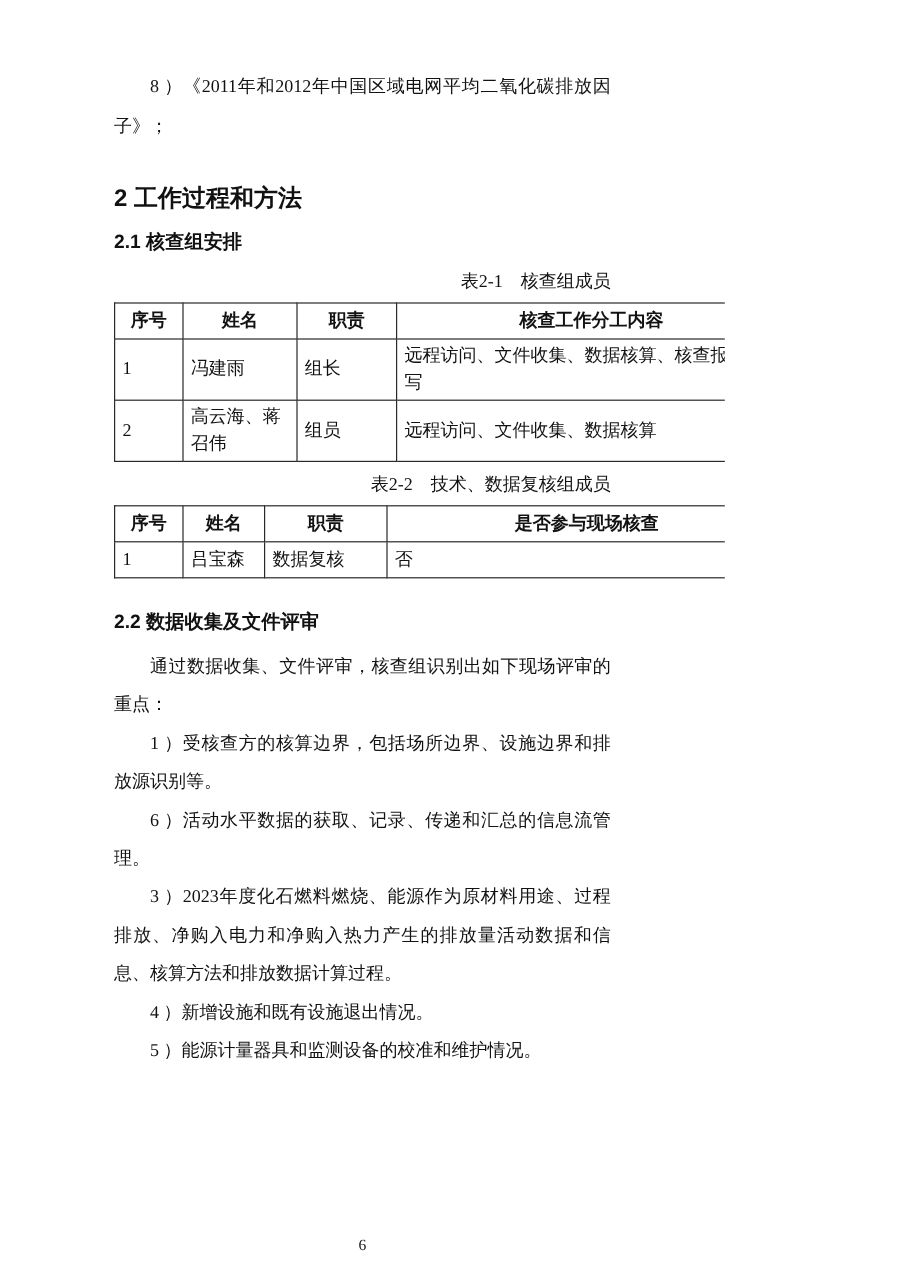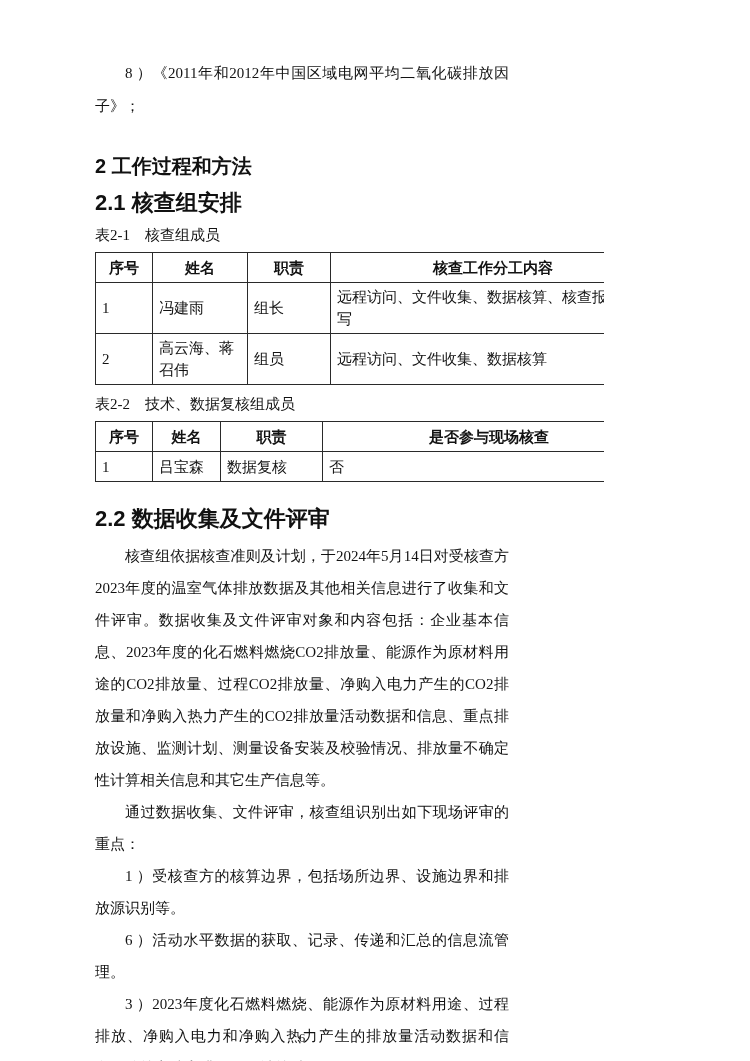--- a/index.html
+++ b/index.html
@@ -29,41 +29,41 @@
   h1.chapter {
     margin: 29px 0 10px 0;
     font-size: 20px;
     line-height: 28px;
     font-weight: bold;
     font-family: "Liberation Sans", "DejaVu Sans", sans-serif;
     color: #111;
   }
   h2.section {
     margin: 0 0 8px 0;
-    font-size: 22px;
+    font-size: 16px;
     line-height: 26px;
     font-weight: bold;
     font-family: "Liberation Sans", "DejaVu Sans", sans-serif;
     color: #111;
   }
   h2.section-22 {
     margin-top: 24px;
   }
   p.body {
     margin: 0;
     font-size: 15px;
     line-height: 32px;
     text-indent: 2em;
     text-align: justify;
   }
   .tbl-caption {
     margin: 8px 0 6px 0;
     font-size: 15px;
     line-height: 22px;
-    text-align: left;
+    text-align: right;
   }
   table.doc-table {
     width: 560px;
     border-collapse: collapse;
     table-layout: fixed;
     font-size: 15px;
     color: #121212;
   }
   table.doc-table th,
   table.doc-table td {
@@ -154,21 +154,20 @@
         <tr class="row-thin">
           <td>1</td>
           <td>吕宝森</td>
           <td>数据复核</td>
           <td>否</td>
         </tr>
       </tbody>
     </table>
 
     <h2 class="section section-22">2.2 数据收集及文件评审</h2>
-    <p class="body">核查组依据核查准则及计划，于2024年5月14日对受核查方2023年度的温室气体排放数据及其他相关信息进行了收集和文件评审。数据收集及文件评审对象和内容包括：企业基本信息、2023年度的化石燃料燃烧CO2排放量、能源作为原材料用途的CO2排放量、过程CO2排放量、净购入电力产生的CO2排放量和净购入热力产生的CO2排放量活动数据和信息、重点排放设施、监测计划、测量设备安装及校验情况、排放量不确定性计算相关信息和其它生产信息等。</p>
     <p class="body">通过数据收集、文件评审，核查组识别出如下现场评审的重点：</p>
 
     <p class="body">1 ）受核查方的核算边界，包括场所边界、设施边界和排放源识别等。</p>
     <p class="body">6 ）活动水平数据的获取、记录、传递和汇总的信息流管理。</p>
     <p class="body">3 ）2023年度化石燃料燃烧、能源作为原材料用途、过程排放、净购入电力和净购入热力产生的排放量活动数据和信息、核算方法和排放数据计算过程。</p>
     <p class="body">4 ）新增设施和既有设施退出情况。</p>
     <p class="body">5 ）能源计量器具和监测设备的校准和维护情况。</p>
 
   </div>
 

